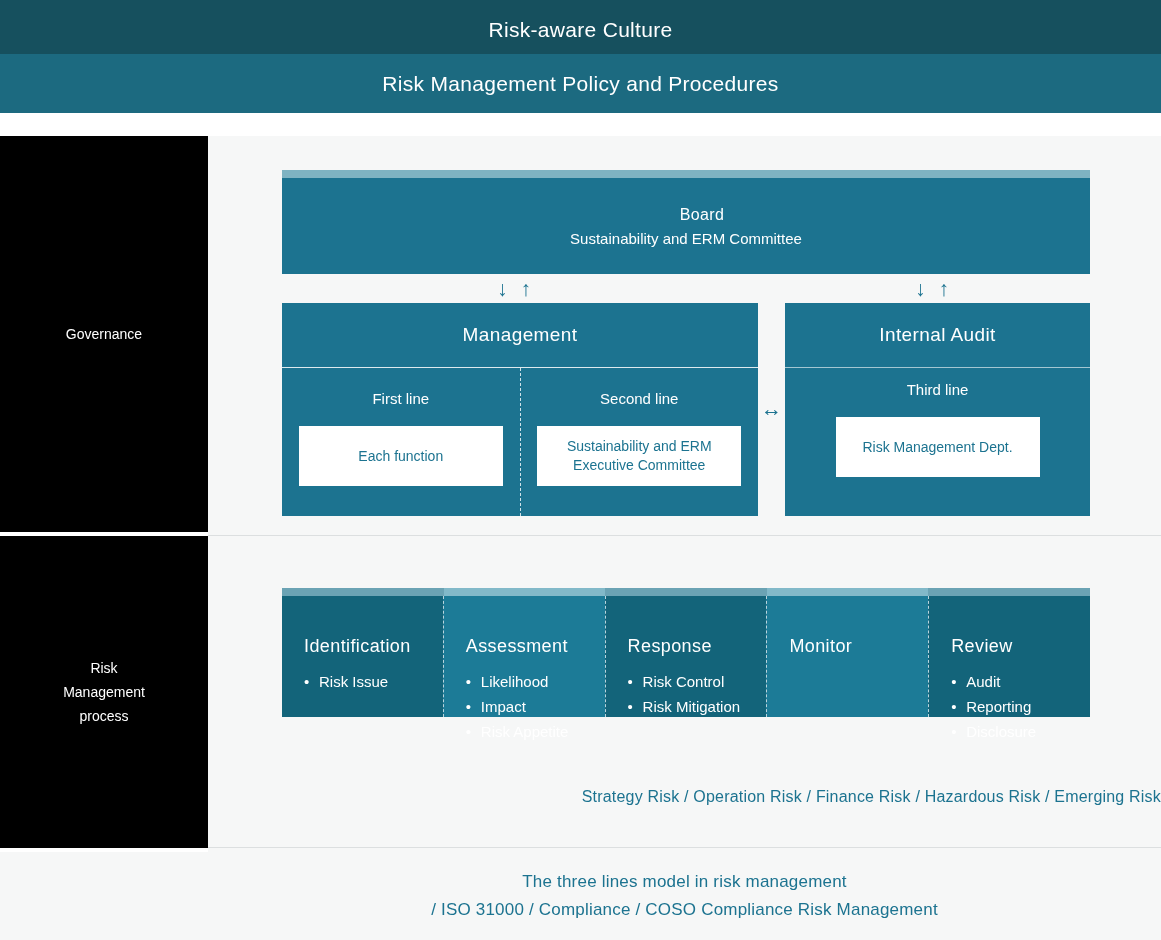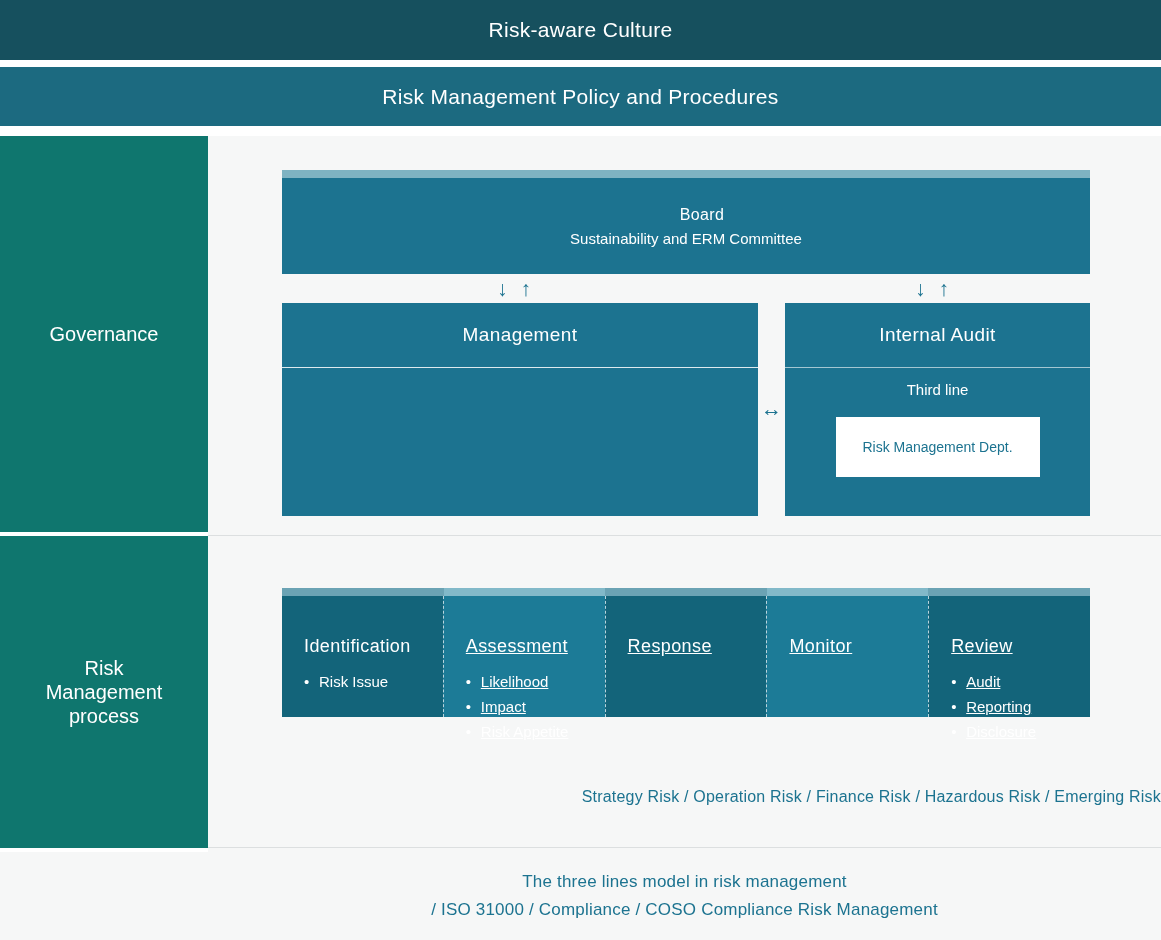--- a/index.html
+++ b/index.html
@@ -30,48 +30,48 @@
     color: #ffffff;
     letter-spacing: 0.3px;
   }
   #culture-banner {
     top: 0;
     height: 60px;
     background: #16505e;
     font-size: 21px;
   }
   #policy-banner {
-    top: 67px;
+    top: 54px;
     height: 59px;
     background: #1c6a80;
     font-size: 21px;
   }
 
   
   #body-area {
     position: absolute;
     top: 136px;
     left: 0;
     width: 1161px;
     height: 804px;
     background: #f6f7f7;
   }
 
   
   .rail {
     position: absolute;
     left: 0;
     width: 208px;
-    background: #0f766e;
+    background: #000000;
     color: #ffffff;
     display: flex;
     align-items: center;
     justify-content: center;
     text-align: center;
-    font-size: 20px;
+    font-size: 14px;
     line-height: 24px;
     box-sizing: border-box;
     padding: 0 15px;
   }
   #rail-governance { top: 0; height: 396px; }
   #rail-process    { top: 400px; height: 312px; }
   #rail-standard   { top: 716px; height: 88px; }
 
   
   .hsep {
@@ -239,21 +239,21 @@
   #proc-cols { height: 121px; }
   .proc-col {
     flex: 1;
     box-sizing: border-box;
     padding: 40px 0 0 22px;
     color: #ffffff;
     position: relative;
   }
   .proc-col.dark  { background: #13647a; }
   .proc-col.light { background: #1c7b97; }
-  .proc-col + .proc-col { border-left: 1px dashed #b9d4dd; text-decoration: underline; }
+  .proc-col + .proc-col { border-left: 1px dashed #b9d4dd; }
   .proc-title {
     font-size: 18px;
     letter-spacing: .4px;
     margin-bottom: 12px;
   }
   .proc-list { margin: 0; padding: 0; list-style: none; }
   .proc-list li {
     font-size: 15px;
     line-height: 25px;
     padding-left: 15px;
@@ -333,20 +333,37 @@
         <span>↑</span>
       </div>
       <div class="arrow-pair" id="arrows-right">
         <span>↓</span>
         <span>↑</span>
       </div>
 
       <div class="panel" id="mgmt-box">
         <div id="mgmt-header">Management</div>
         <div id="mgmt-divider"></div>
+        <div id="mgmt-lines">
+          <div class="line-cell">
+            <div class="line-label">First line</div>
+            <div class="white-card">
+              <span>Each function</span>
+            </div>
+          </div>
+          <div class="line-cell">
+            <div class="line-label">Second line</div>
+            <div class="white-card">
+              <span>
+                <span>Sustainability and ERM</span><br>
+                <span>Executive Committee</span>
+              </span>
+            </div>
+          </div>
+        </div>
       </div>
 
       <div id="mgmt-audit-arrow">↔</div>
 
       <div class="panel" id="audit-box">
         <div id="audit-header">Internal Audit</div>
         <div id="audit-divider"></div>
         <div id="audit-body">
           <div class="line-label">Third line</div>
           <div class="white-card">
@@ -376,20 +393,24 @@
         <div class="proc-col light">
           <div class="proc-title">Assessment</div>
           <ul class="proc-list">
             <li>Likelihood</li>
             <li>Impact</li>
             <li>Risk Appetite</li>
           </ul>
         </div>
         <div class="proc-col dark">
           <div class="proc-title">Response</div>
+          <ul class="proc-list">
+            <li>Risk Control</li>
+            <li>Risk Mitigation</li>
+          </ul>
         </div>
         <div class="proc-col light">
           <div class="proc-title">Monitor</div>
         </div>
         <div class="proc-col dark">
           <div class="proc-title">Review</div>
           <ul class="proc-list">
             <li>Audit</li>
             <li>Reporting</li>
             <li>Disclosure</li>

